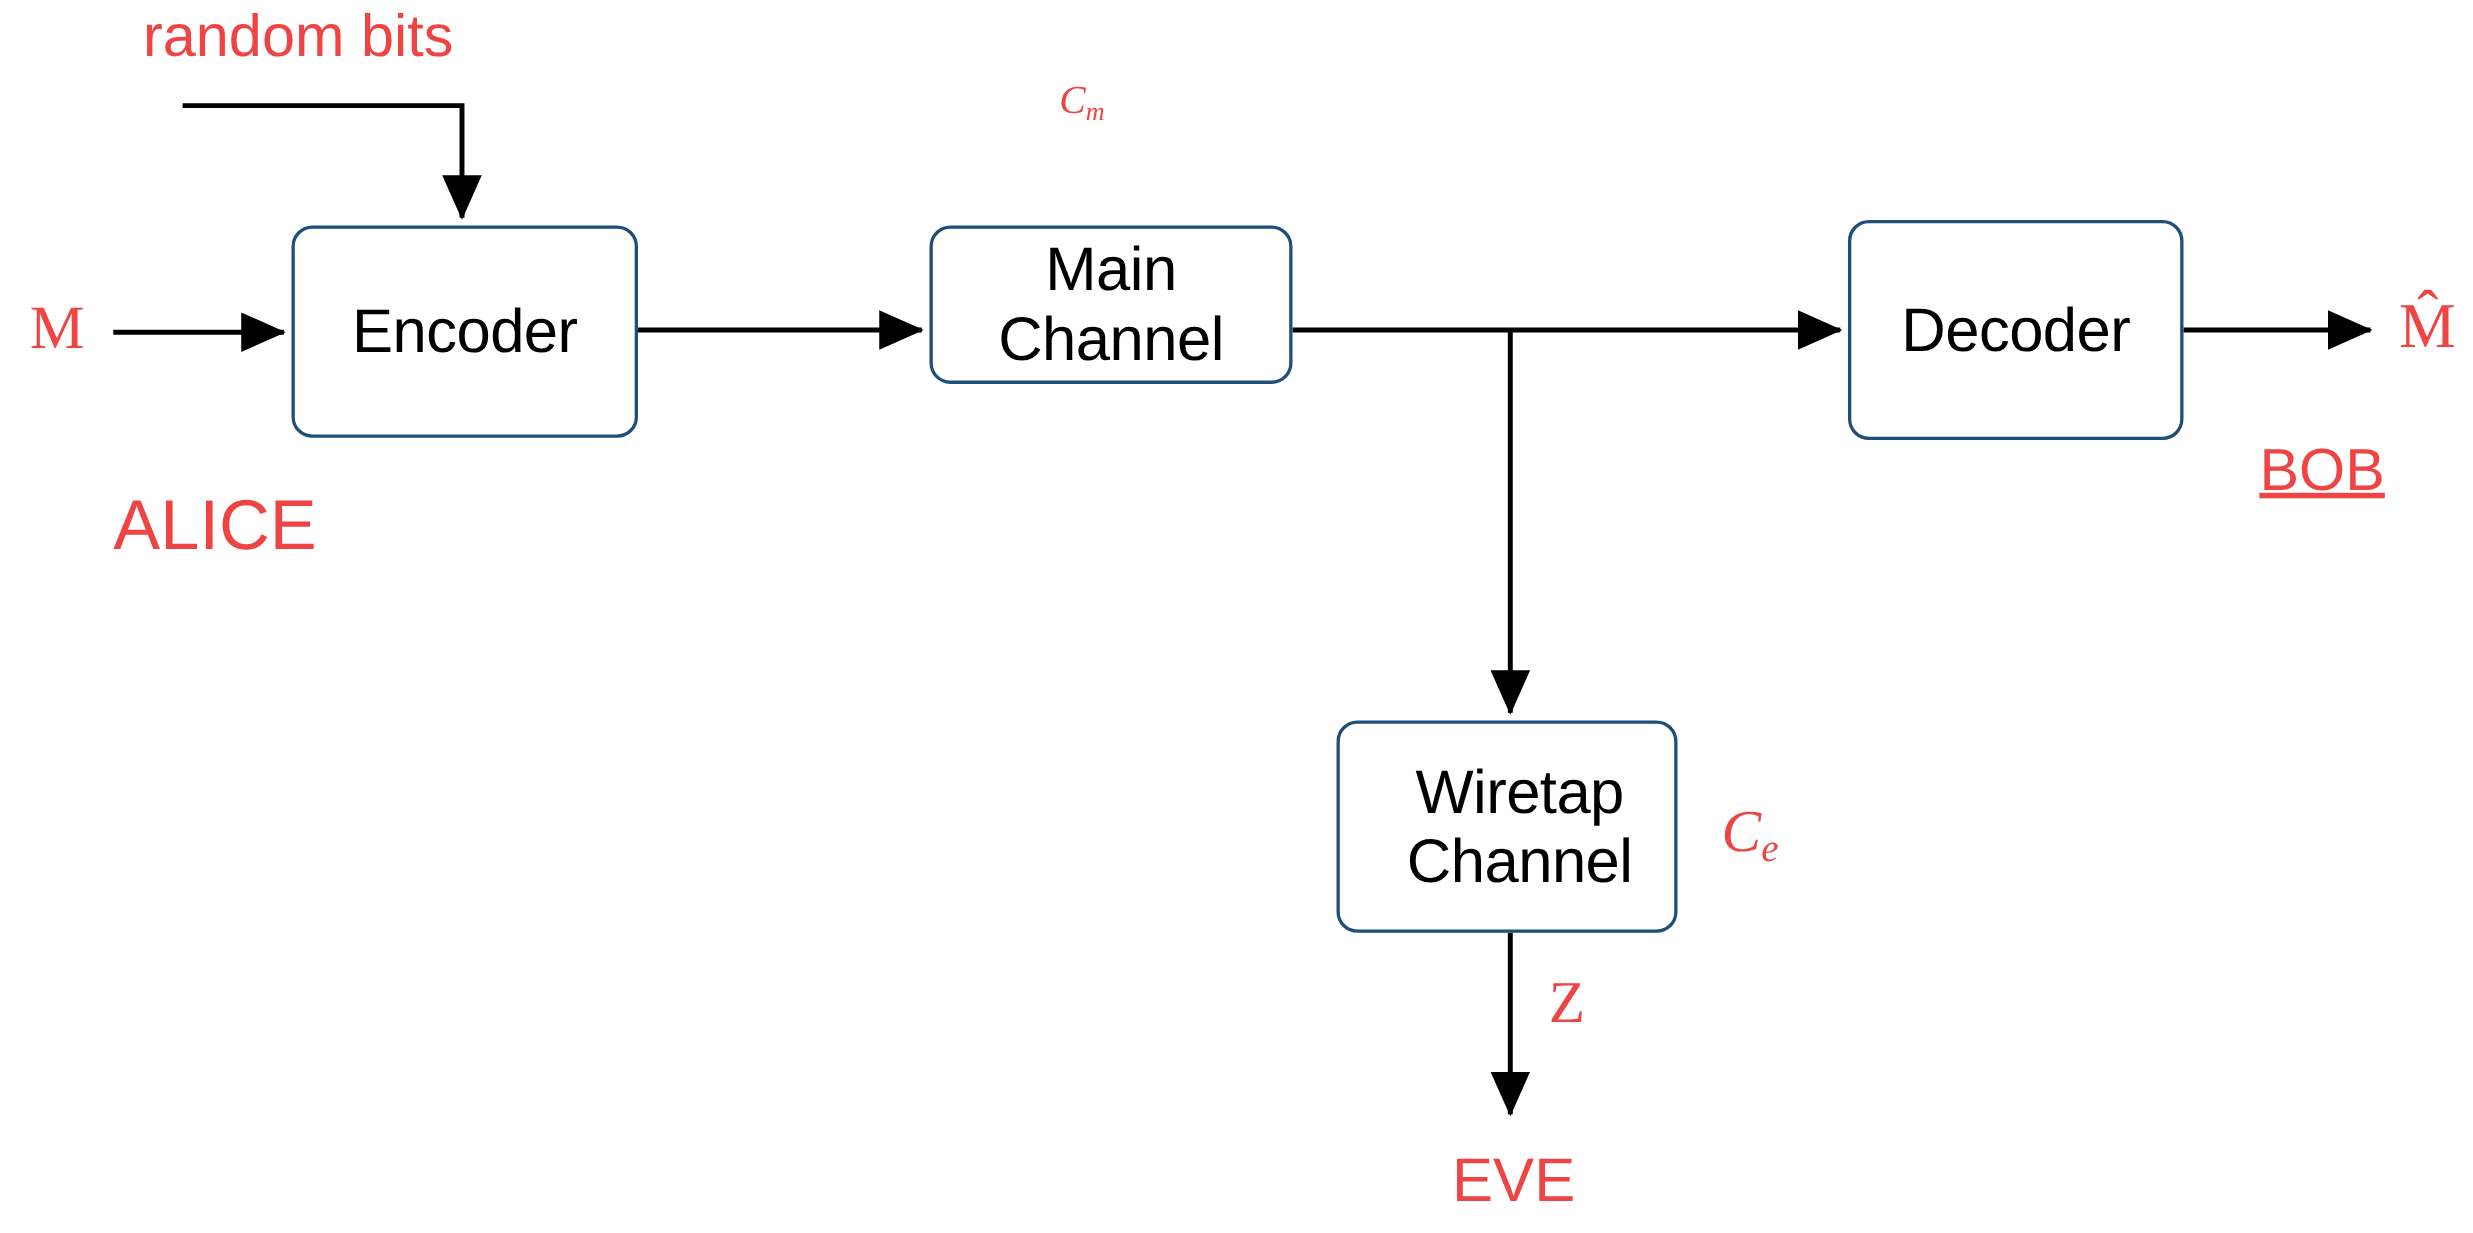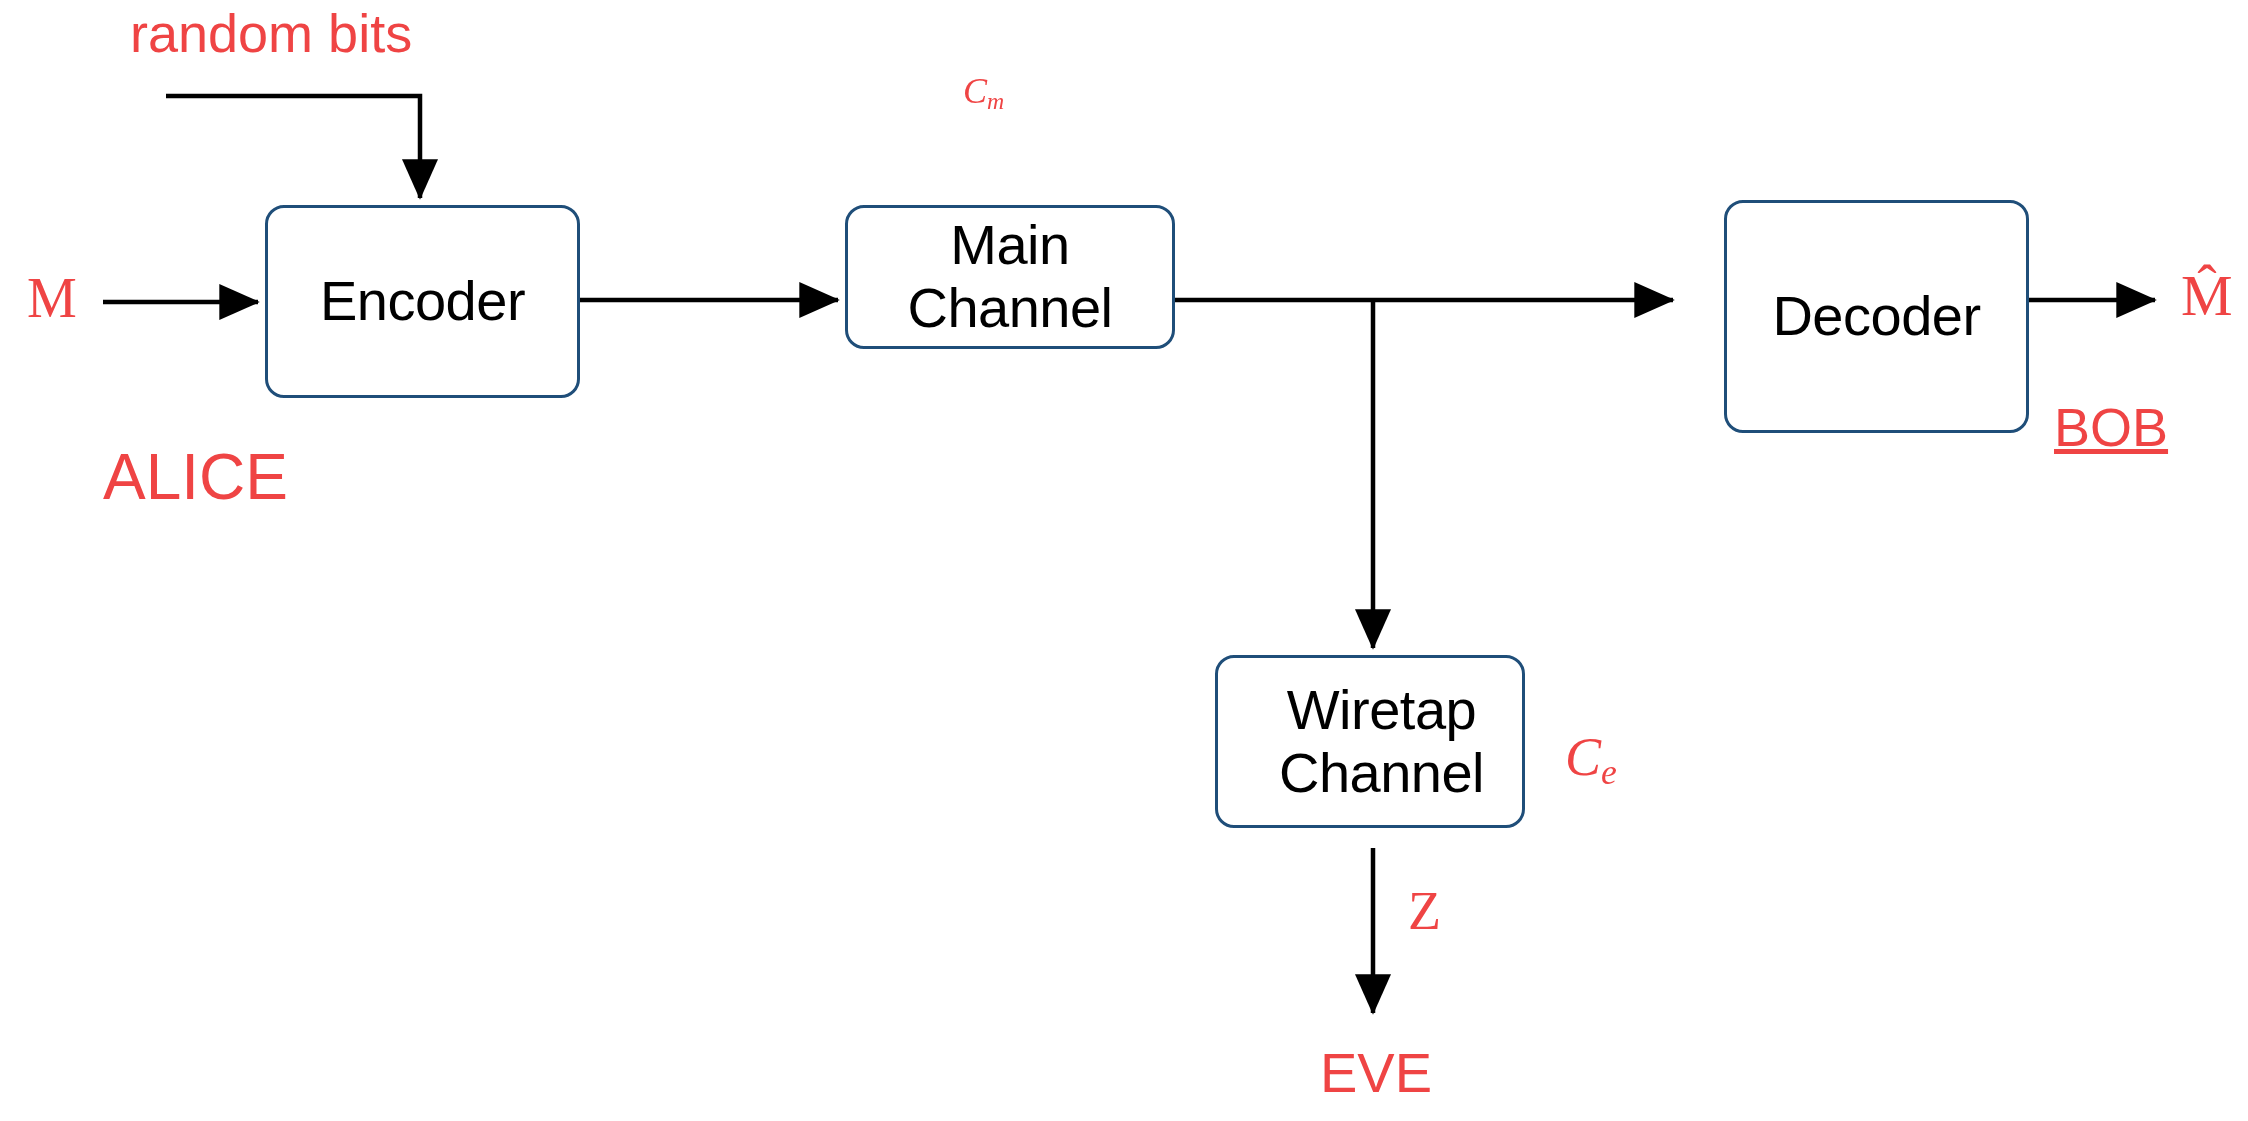--- a/index.html
+++ b/index.html
@@ -93,25 +93,25 @@
 
   <div class="node" style="left:265px; top:205px; width:315px; height:193px;">
     <span class="node-label">Encoder</span>
   </div>
 
   <div class="node" style="left:845px; top:205px; width:330px; height:144px;">
     <span class="node-label">Main
 Channel</span>
   </div>
 
-  <div class="node" style="left:1680px; top:200px; width:305px; height:233px;margin-left:44px;">
+  <div class="node" style="left:1680px; top:200px; width:305px; height:200px;">
     <span class="node-label">Decoder</span>
   </div>
 
-  <div class="node" style="left:1215px; top:655px; width:310px; height:173px;padding-left:23px;">
+  <div class="node" style="left:1215px; top:655px; width:310px; height:193px;padding-left:23px;">
     <span class="node-label">Wiretap
 Channel</span>
   </div>
 
   <div class="txt sans" style="left:130px; top:2px; font-size:54px;">random bits</div>
 
   <div class="txt serif" style="left:27px; top:266px; font-size:56px;">M</div>
 
   <div class="txt serif" style="left:2181px; top:262px; font-size:58px;">M̂</div>
 

